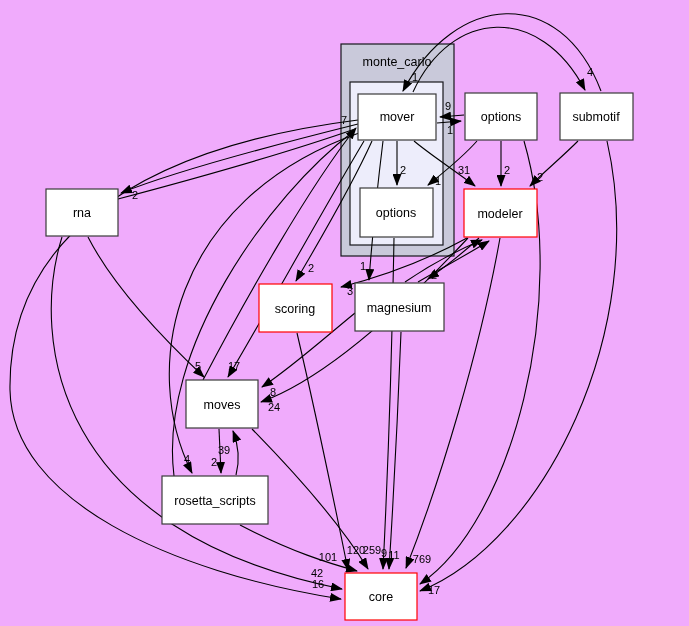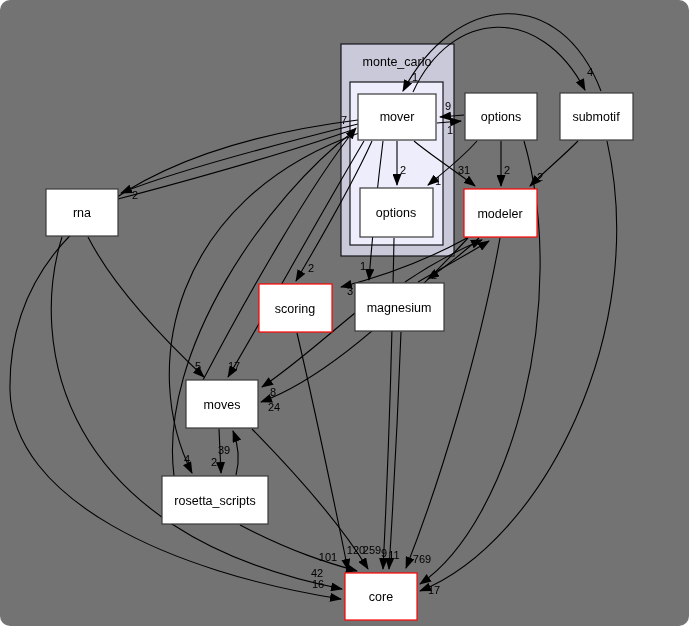--- a/index.html
+++ b/index.html
@@ -1,16 +1,16 @@
 <!DOCTYPE html>
 <html><head>
 <meta charset="utf-8">
 <style>
   html,body{margin:0;padding:0;background:#ffffff;}
-  .stage{position:relative;width:689px;height:626px;background:#737373;overflow:hidden;border-radius:10px;}
+  .stage{position:relative;width:689px;height:626px;background:#f0abfc;overflow:hidden;}
   svg text{font-family:"Liberation Sans","DejaVu Sans",sans-serif;fill:#000000;}
   .node-label{font-size:12.5px;}
   .cluster-label{font-size:12.5px;}
   .edge-label{font-size:11px;}
   .edge{fill:none;stroke:#000000;stroke-width:1.1;}
   .node-box{fill:#ffffff;stroke:#3a3a3a;stroke-width:1.2;}
   .node-box.red{stroke:#ff0000;}
   .cluster-outer{fill:#c9c9da;stroke:#16161c;stroke-width:1.2;}
   .cluster-inner{fill:#ededfb;stroke:#16161c;stroke-width:1.2;}
 </style>

